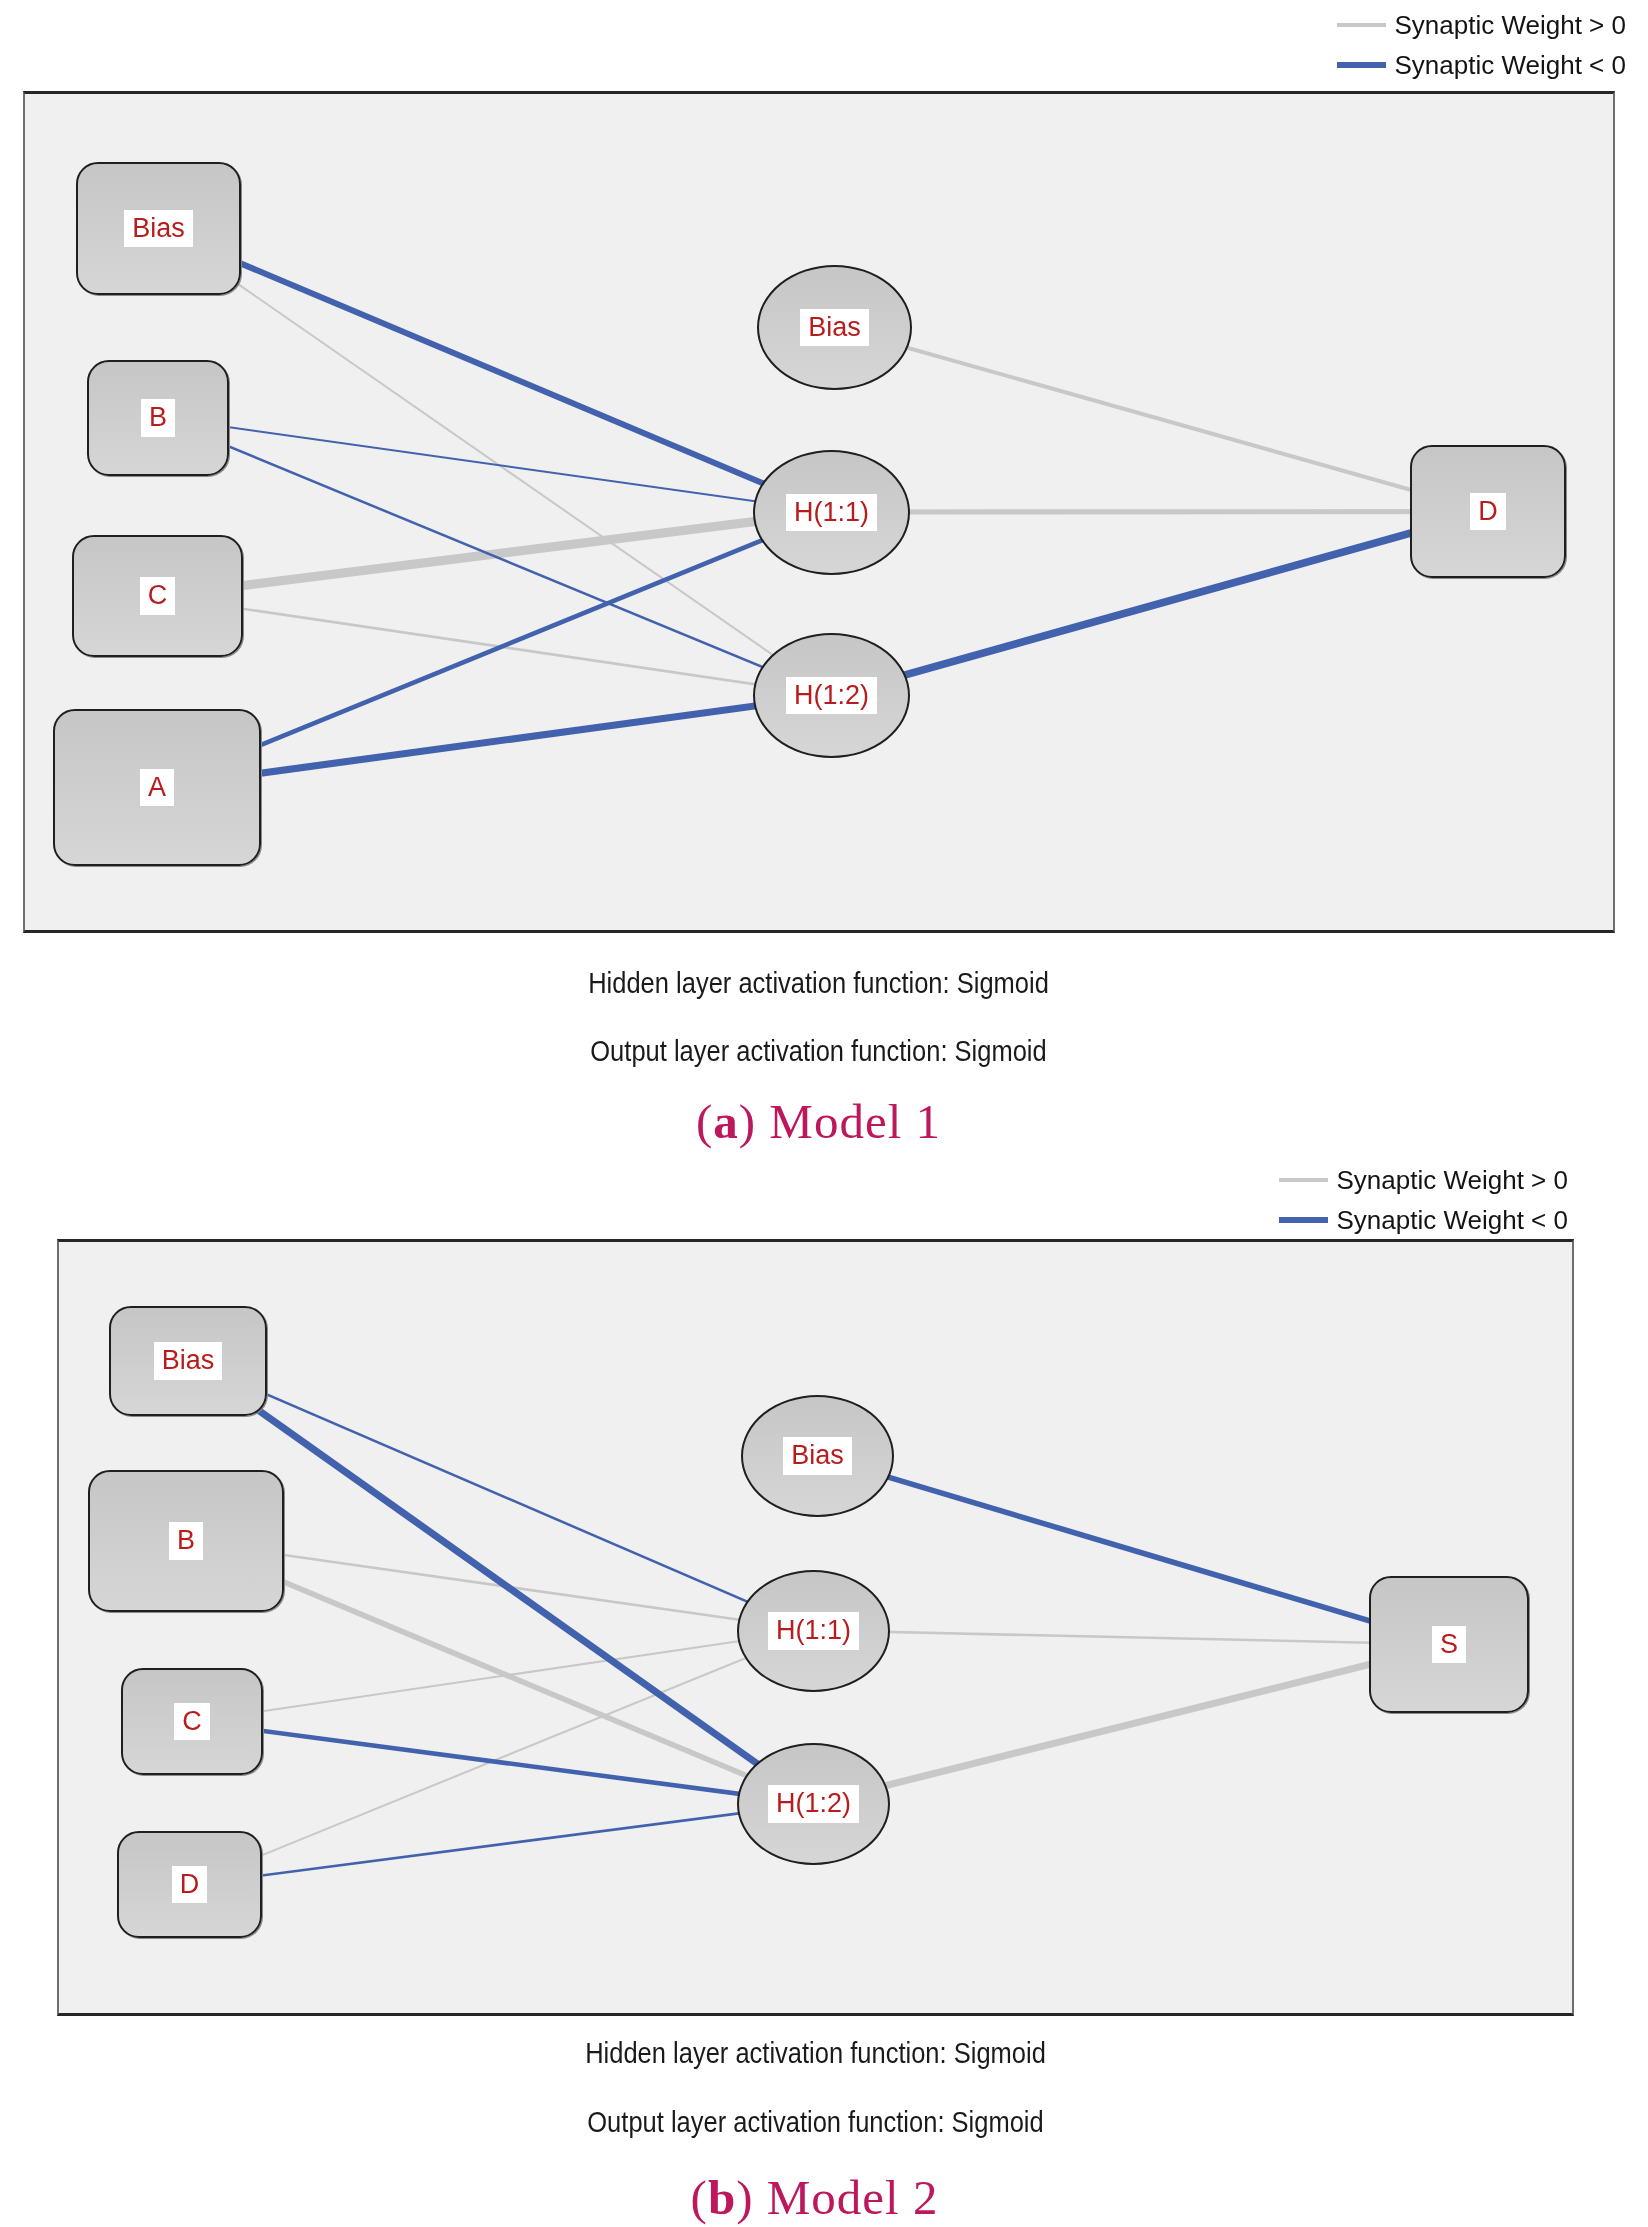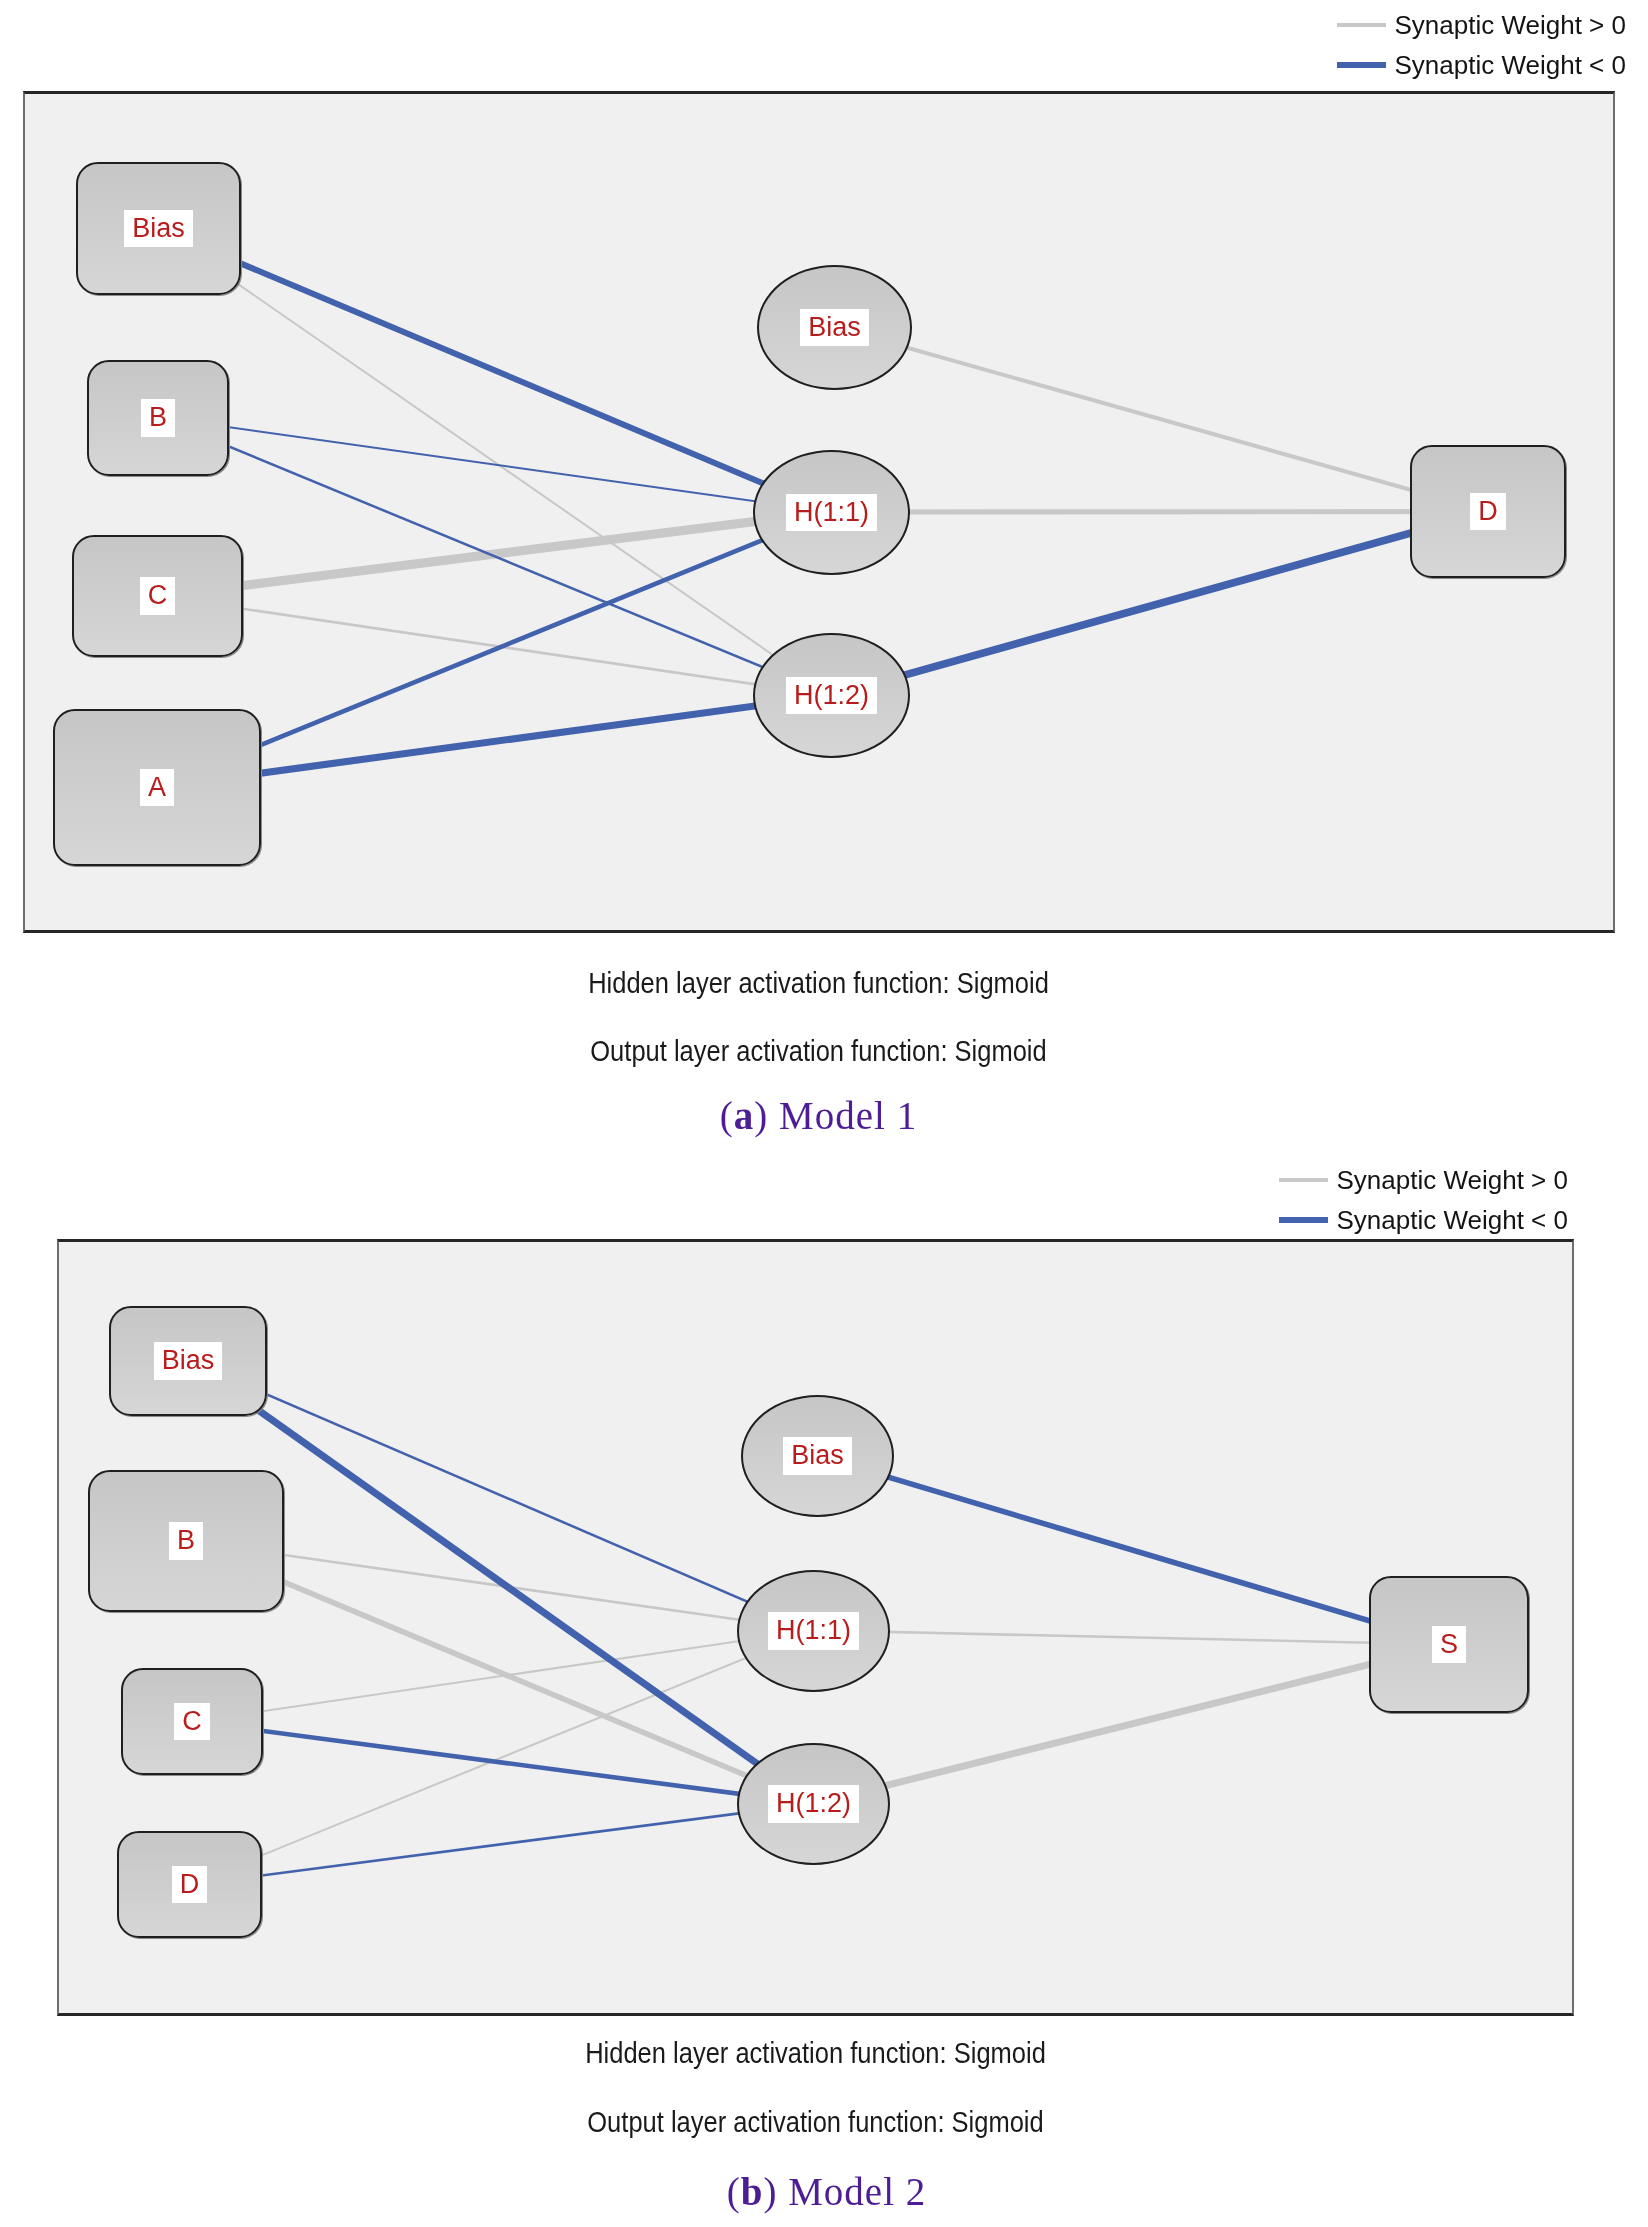--- a/index.html
+++ b/index.html
@@ -28,22 +28,22 @@
   .legend-row{display:flex;align-items:center;justify-content:center;height:40px;}
   .legend-swatch{width:49px;margin-right:9px;flex:0 0 auto;}
   .legend-swatch.pos{height:3.5px;background:#c8c8c8;}
   .legend-swatch.neg{height:5.6px;background:#4262ad;}
   .legend-text{font-size:26px;color:#141414;white-space:nowrap;}
   .caption{
     position:absolute;width:1217px;text-align:center;color:#1a1a1a;
     font-size:30px;transform:scaleX(0.85);transform-origin:center;white-space:nowrap;z-index:4;
   }
   .fig-label{
-    position:absolute;width:1217px;text-align:center;color:#4c1d95;
-    font-family:"Liberation Serif", serif;font-size:39px;letter-spacing:1px;white-space:nowrap;z-index:4;
+    position:absolute;width:1217px;text-align:center;color:#be185d;
+    font-family:"Liberation Serif", serif;font-size:49px;letter-spacing:1px;white-space:nowrap;z-index:4;
   }
   .fig-label b{font-weight:bold;}
 </style>
 </head>
 <body>
 
 <div class="panel" style="left:23px;top:91px;width:1592px;height:842px;"></div>
 <div class="panel" style="left:57px;top:1239px;width:1517px;height:777px;"></div>
 
 <svg id="edge-layer" width="1648" height="2227" viewBox="0 0 3251 4393">
@@ -145,16 +145,16 @@
 </div>
 
 <div class="caption" style="left:210px;top:966px;">Hidden layer activation function: Sigmoid</div>
 <div class="caption" style="left:210px;top:1034px;">Output layer activation function: Sigmoid</div>
 <div class="fig-label" style="left:210px;top:1093px;">
   <span>(</span><b>a</b><span>) </span><span>Model 1</span>
 </div>
 
 <div class="caption" style="left:207px;top:2036px;">Hidden layer activation function: Sigmoid</div>
 <div class="caption" style="left:207px;top:2105px;">Output layer activation function: Sigmoid</div>
-<div class="fig-label" style="left:218px;top:2169px;">
+<div class="fig-label" style="left:206px;top:2169px;">
   <span>(</span><b>b</b><span>) </span><span>Model 2</span>
 </div>
 
 
 </body></html>

